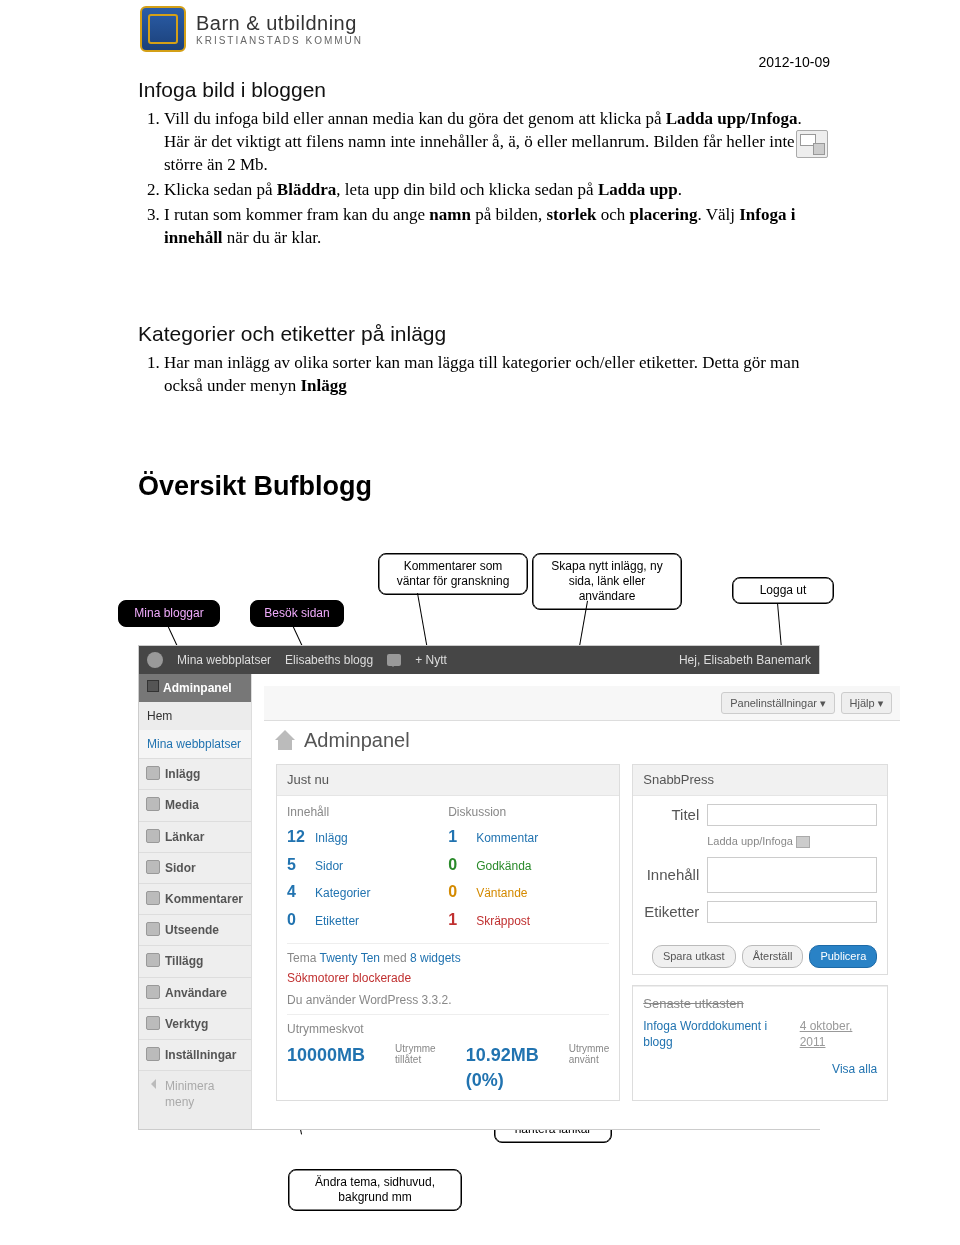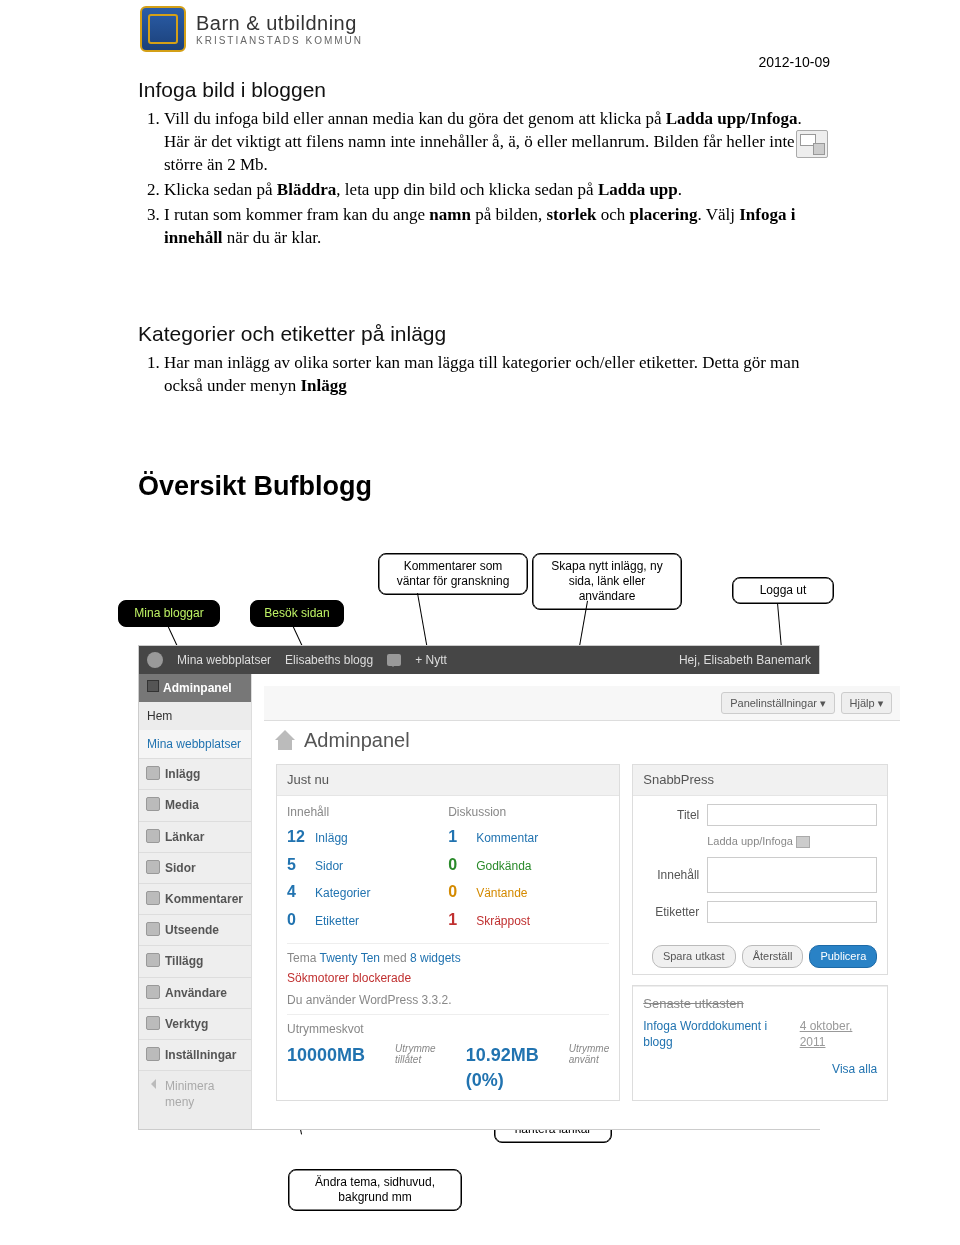--- a/index.html
+++ b/index.html
@@ -123,21 +123,21 @@
     border-radius: 8px;
     padding: 5px 10px;
     font-family: Arial, sans-serif;
     font-size: 12px;
     text-align: center;
     line-height: 1.25;
     box-shadow: 0 0 0 0.5px #000 inset;
   }
   .callout.dark {
     background: #000;
-    color: #bef264;
+    color: #f0abfc;
     border-color: #000;
   }
   .pointer-line {
     position: absolute;
     background: #000;
     transform-origin: 0 0;
     height: 1px;
   }
   .wp-panel {
     position: absolute;
@@ -319,23 +319,23 @@
   .stat-row .lbl.red { color: #c03030; }
   .divider { border-top: 1px solid #eee; margin: 6px 0; }
   .muted { color: #888; }
   .storage {
     display: flex;
     gap: 30px;
     align-items: flex-start;
     margin-top: 6px;
   }
   .storage .big-num { color: #2173b0; font-size: 18px; font-weight: bold; }
-  .storage .slbl { font-size: 10px; color: #888; line-height: 1.1; font-style: italic; }
+  .storage .slbl { font-size: 10px; color: #888; line-height: 1.1; }
   .sp-row { display: flex; align-items: center; gap: 8px; margin-bottom: 8px; }
-  .sp-row label { width: 56px; color: #555; text-align: right; font-size: 12px; }
+  .sp-row label { width: 56px; color: #555; text-align: right; font-size: 15px; }
   .sp-row input[type=text], .sp-row textarea {
     flex: 1;
     border: 1px solid #ccc;
     font-size: 12px;
     padding: 3px 4px;
     background: #fff;
     color: #555;
   }
   .sp-row textarea { height: 28px; resize: none; }
   .sp-foot {

